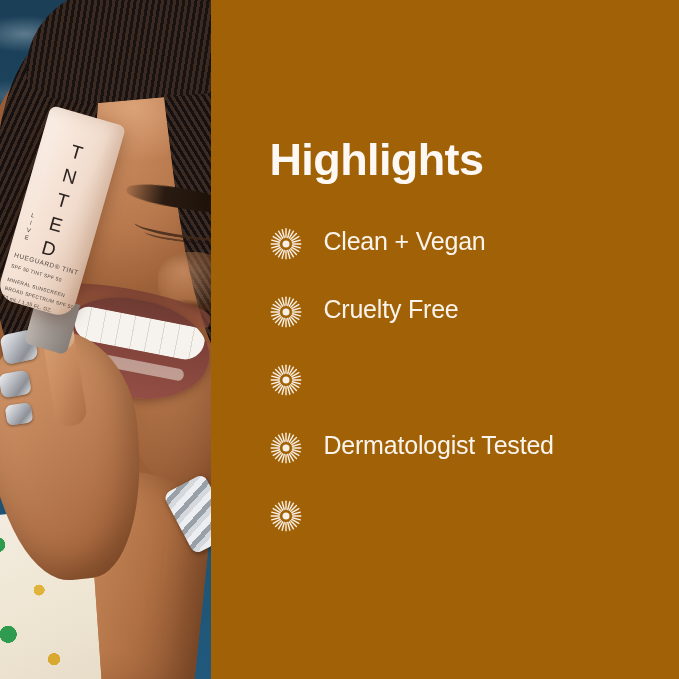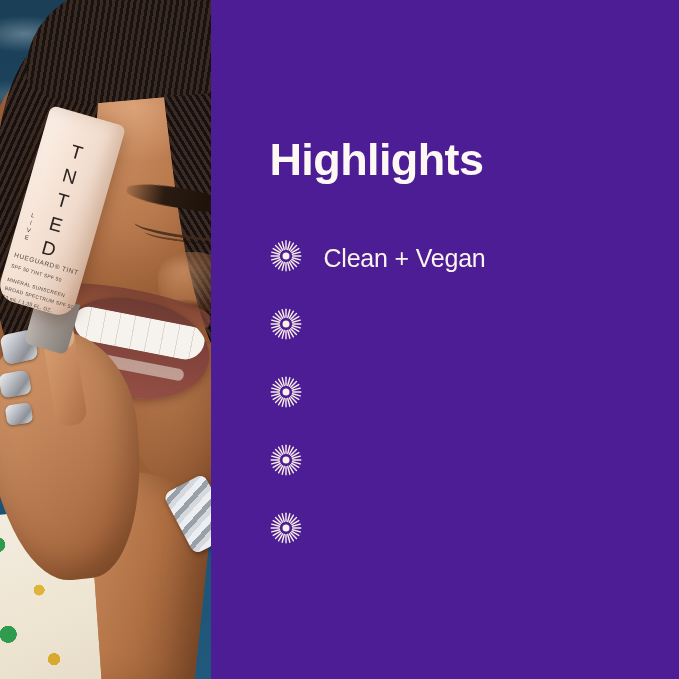--- a/index.html
+++ b/index.html
@@ -320,21 +320,21 @@
   .tl2 { top: 162px; }
   .tl3 { top: 176px; }
   .tl4 { top: 185px; }
   .tl5 { top: 194px; }
 
   
   .panel {
     position: relative;
     width: 502px;
     height: 679px;
-    background: #4c1d95;
+    background: #a16207;
     padding: 0;
   }
 
   .panel-inner {
     position: absolute;
     left: 58px;
     top: 136px;
     right: 18px;
   }
 
@@ -349,21 +349,21 @@
   }
 
   .hl-list {
     list-style: none;
     margin: 0;
     padding: 0;
   }
 
   .hl-item {
     display: flex;
-    align-items: flex-end;
+    align-items: flex-start;
     height: 46px;
     margin-bottom: 22px;
   }
   .hl-item:last-child { margin-bottom: 0; }
 
   .hl-icon {
     flex: 0 0 34px;
     width: 34px;
     height: 34px;
     margin-right: 20px;
@@ -503,20 +503,21 @@
                 <rect x="30.6" y="1" width="2.8" height="19" rx="1.4" transform="rotate(255 32 32)"></rect>
                 <rect x="30.6" y="1" width="2.8" height="19" rx="1.4" transform="rotate(270 32 32)"></rect>
                 <rect x="30.6" y="1" width="2.8" height="19" rx="1.4" transform="rotate(285 32 32)"></rect>
                 <rect x="30.6" y="1" width="2.8" height="19" rx="1.4" transform="rotate(300 32 32)"></rect>
                 <rect x="30.6" y="1" width="2.8" height="19" rx="1.4" transform="rotate(315 32 32)"></rect>
                 <rect x="30.6" y="1" width="2.8" height="19" rx="1.4" transform="rotate(330 32 32)"></rect>
                 <rect x="30.6" y="1" width="2.8" height="19" rx="1.4" transform="rotate(345 32 32)"></rect>
               </g>
             </svg>
           </span>
+          <span class="hl-label">Cruelty Free</span>
         </li>
 
         <li class="hl-item">
           <span class="hl-icon">
             <svg width="32" height="32" viewBox="0 0 64 64" aria-hidden="true">
               <circle cx="32" cy="32" r="7" fill="#FBF0E6"></circle>
               <g fill="#FBF0E6">
                 <rect x="30.6" y="1" width="2.8" height="19" rx="1.4"></rect>
                 <rect x="30.6" y="1" width="2.8" height="19" rx="1.4" transform="rotate(15 32 32)"></rect>
                 <rect x="30.6" y="1" width="2.8" height="19" rx="1.4" transform="rotate(30 32 32)"></rect>
@@ -571,20 +572,21 @@
                 <rect x="30.6" y="1" width="2.8" height="19" rx="1.4" transform="rotate(255 32 32)"></rect>
                 <rect x="30.6" y="1" width="2.8" height="19" rx="1.4" transform="rotate(270 32 32)"></rect>
                 <rect x="30.6" y="1" width="2.8" height="19" rx="1.4" transform="rotate(285 32 32)"></rect>
                 <rect x="30.6" y="1" width="2.8" height="19" rx="1.4" transform="rotate(300 32 32)"></rect>
                 <rect x="30.6" y="1" width="2.8" height="19" rx="1.4" transform="rotate(315 32 32)"></rect>
                 <rect x="30.6" y="1" width="2.8" height="19" rx="1.4" transform="rotate(330 32 32)"></rect>
                 <rect x="30.6" y="1" width="2.8" height="19" rx="1.4" transform="rotate(345 32 32)"></rect>
               </g>
             </svg>
           </span>
+          <span class="hl-label">Dermatologist Tested</span>
         </li>
 
         <li class="hl-item">
           <span class="hl-icon">
             <svg width="32" height="32" viewBox="0 0 64 64" aria-hidden="true">
               <circle cx="32" cy="32" r="7" fill="#FBF0E6"></circle>
               <g fill="#FBF0E6">
                 <rect x="30.6" y="1" width="2.8" height="19" rx="1.4"></rect>
                 <rect x="30.6" y="1" width="2.8" height="19" rx="1.4" transform="rotate(15 32 32)"></rect>
                 <rect x="30.6" y="1" width="2.8" height="19" rx="1.4" transform="rotate(30 32 32)"></rect>

